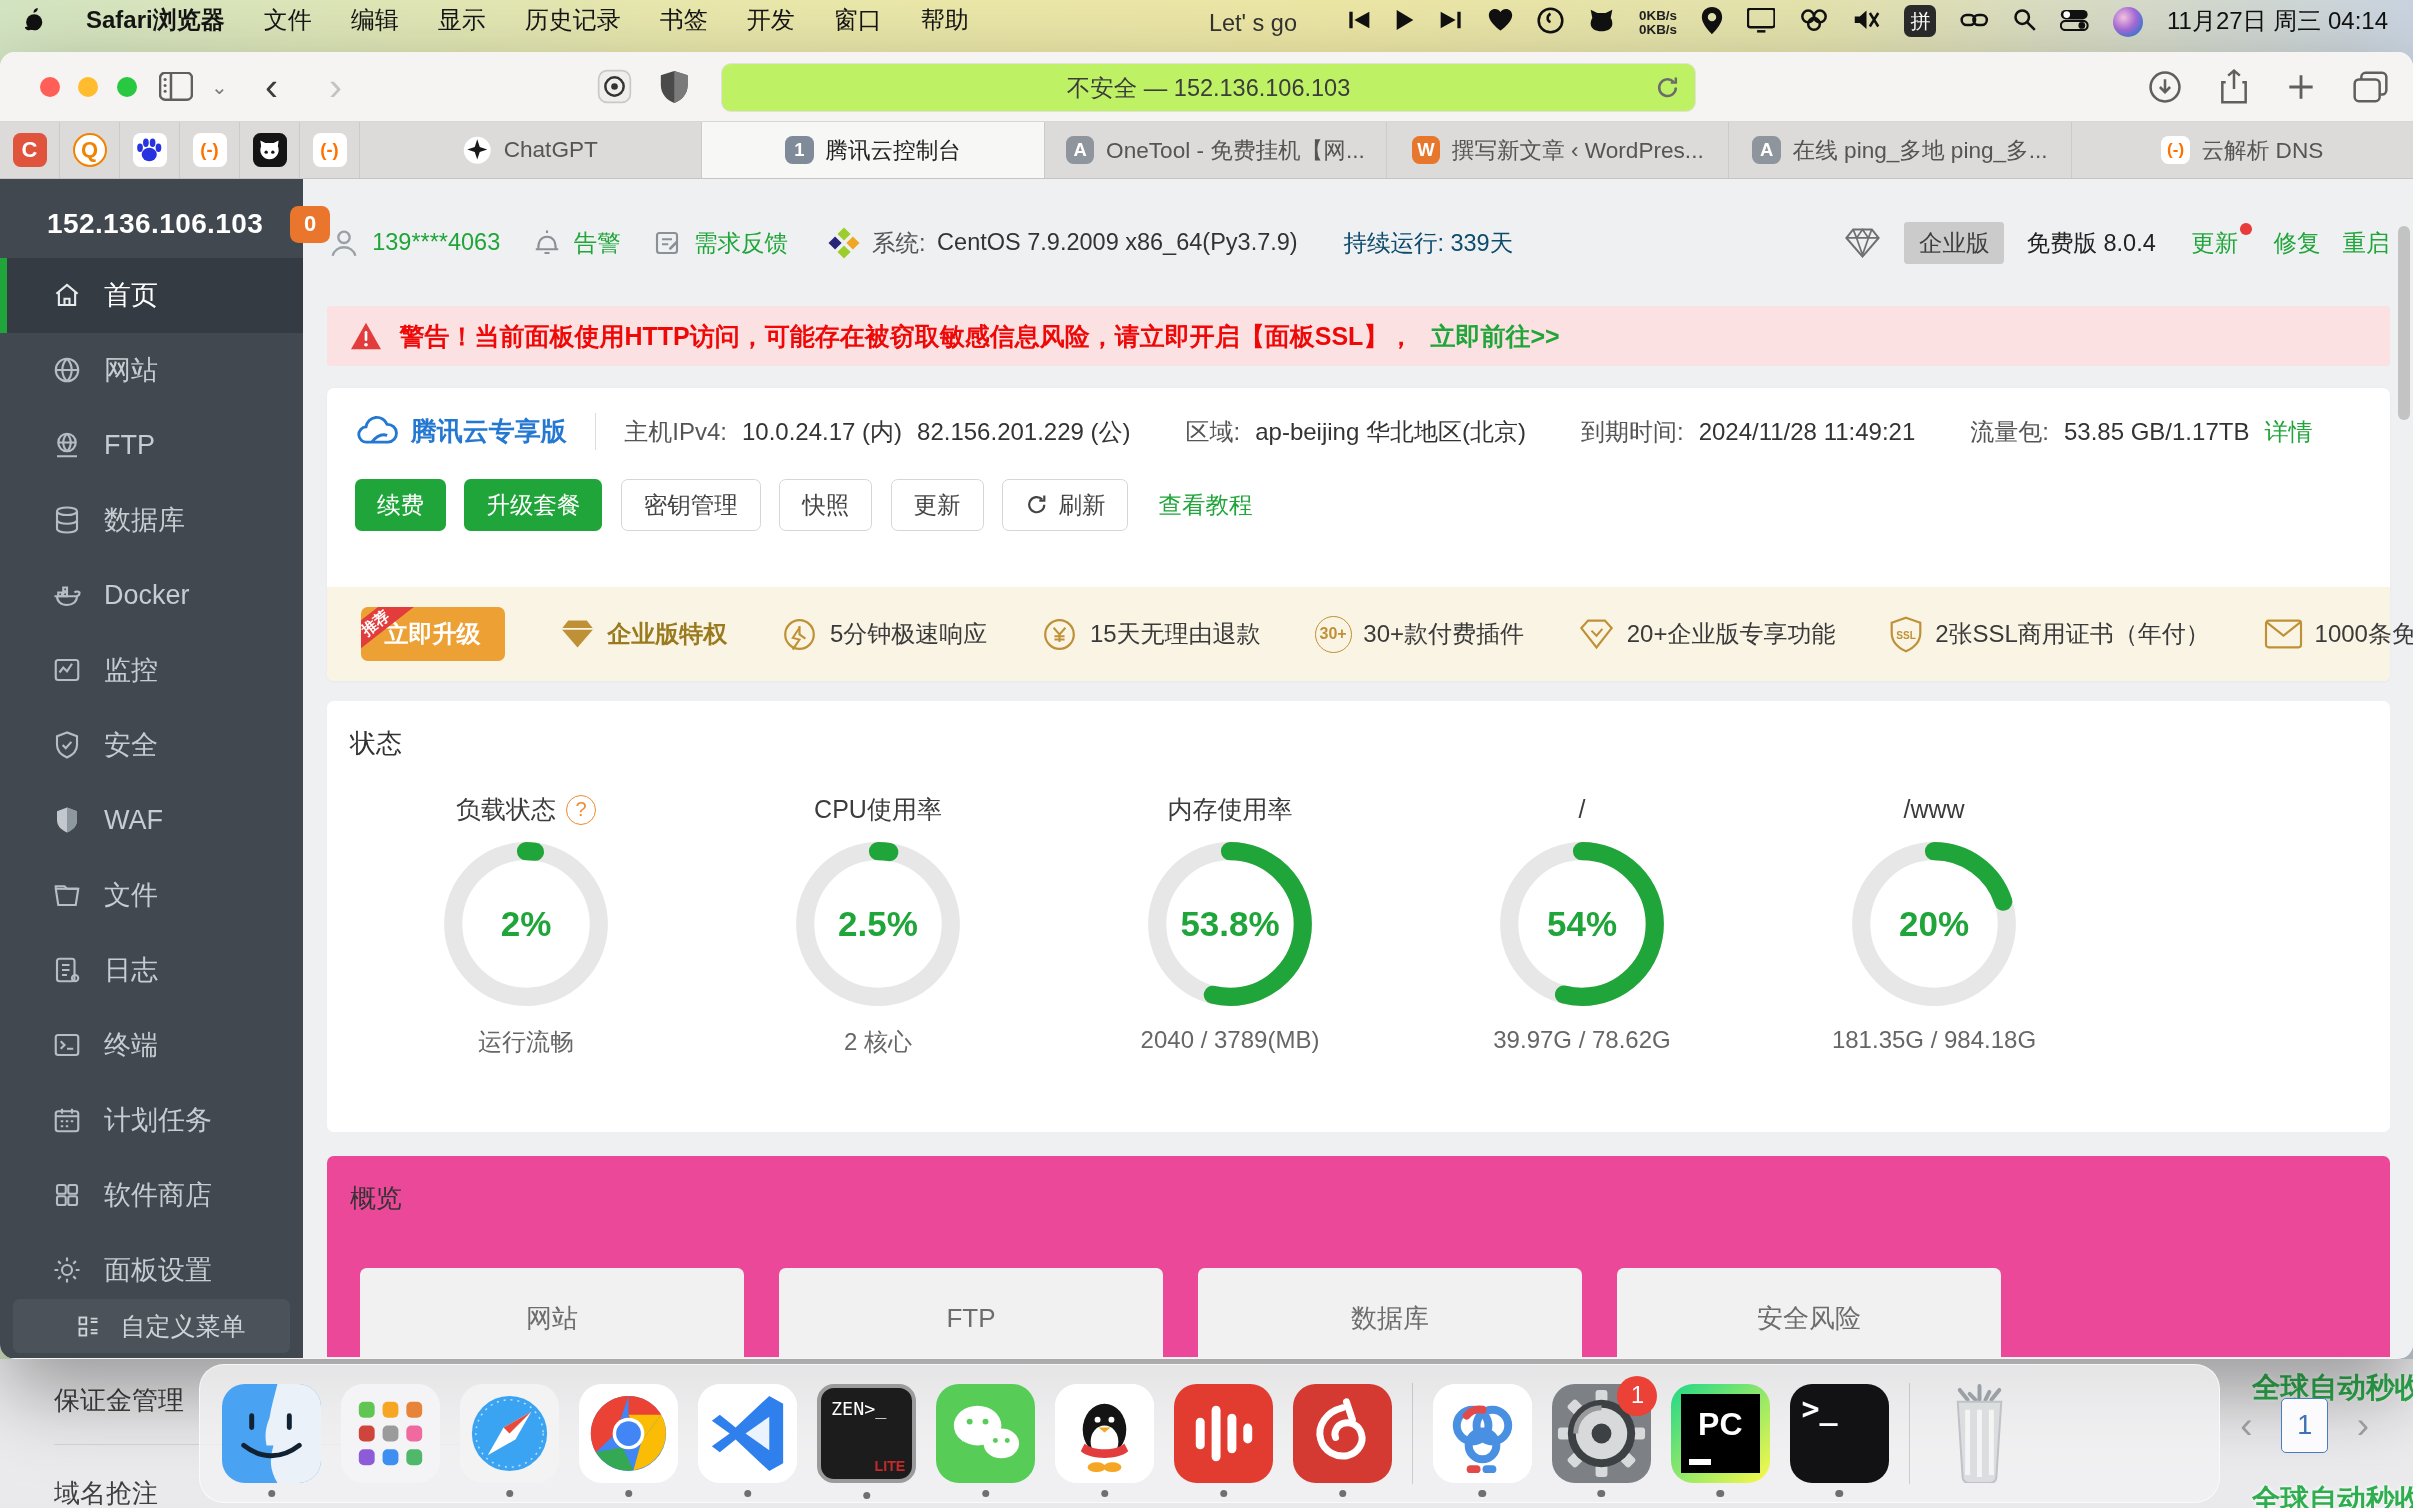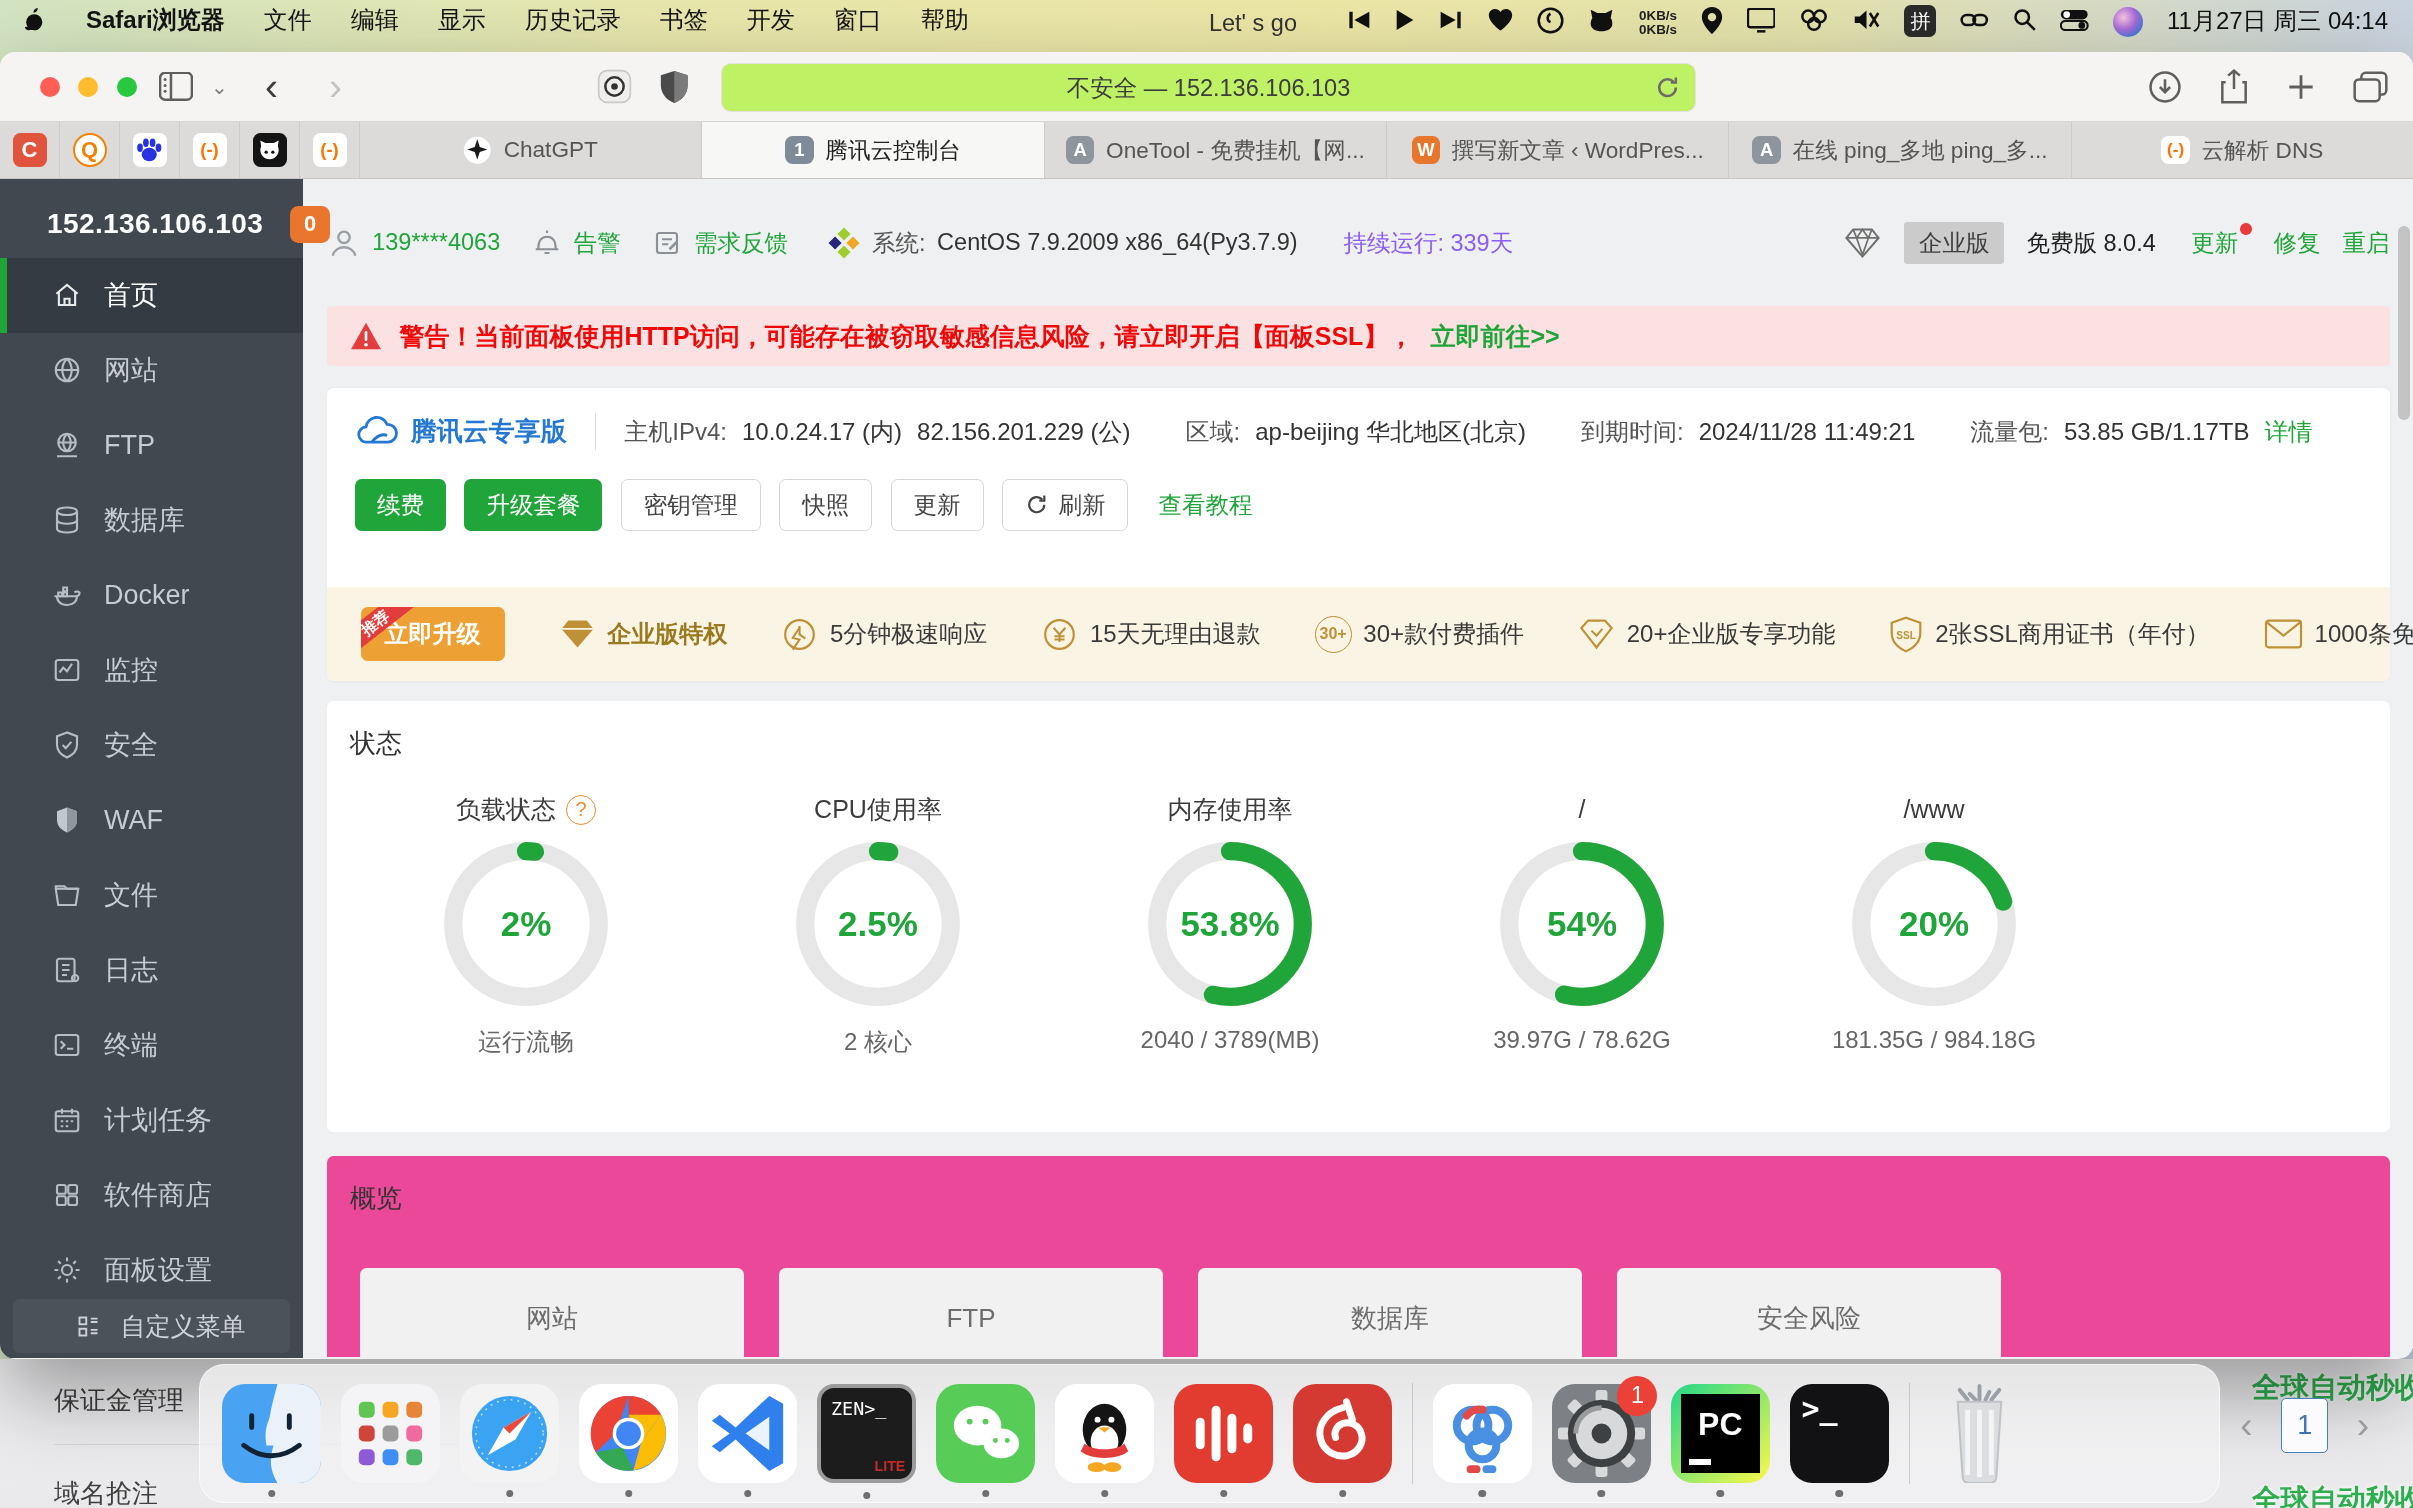--- a/index.html
+++ b/index.html
@@ -560,21 +560,21 @@
               <g transform="rotate(45 19 19)">
                 <rect x="6" y="6" width="11" height="11" fill="#9ccd2c"></rect>
                 <rect x="21" y="6" width="11" height="11" fill="#efa724"></rect>
                 <rect x="6" y="21" width="11" height="11" fill="#262577"></rect>
                 <rect x="21" y="21" width="11" height="11" fill="#9ccd2c"></rect>
               </g>
             </svg>
           </span>
         <span style="color:#555;">系统:</span>
         <span style="color:#333;">CentOS 7.9.2009 x86_64(Py3.7.9)</span>
-        <span style="margin-left:34px; color:#8b5cf6;">持续运行: 339天</span>
+        <span style="margin-left:34px; color:#0c4a6e;">持续运行: 339天</span>
 
         <div class="ph-right">
           <svg width="39" height="34" viewBox="0 0 46 40">
               <path d="M12 4h22l8 10-19 22L4 14z" fill="none" stroke="#6f6f6f" stroke-width="2.4"></path>
               <path d="M4 14h38M16 14l7 20 7-20M12 4l4 10 7-10 7 10 4-10" fill="none" stroke="#6f6f6f" stroke-width="2"></path>
             </svg>
           <span class="chip">企业版</span>
           <span style="color:#222;">免费版 8.0.4</span>
           <span class="lnk" style="margin-left:13.4px;"><span>更新</span><span class="upd-dot"></span></span>
           <span class="lnk">修复</span>

